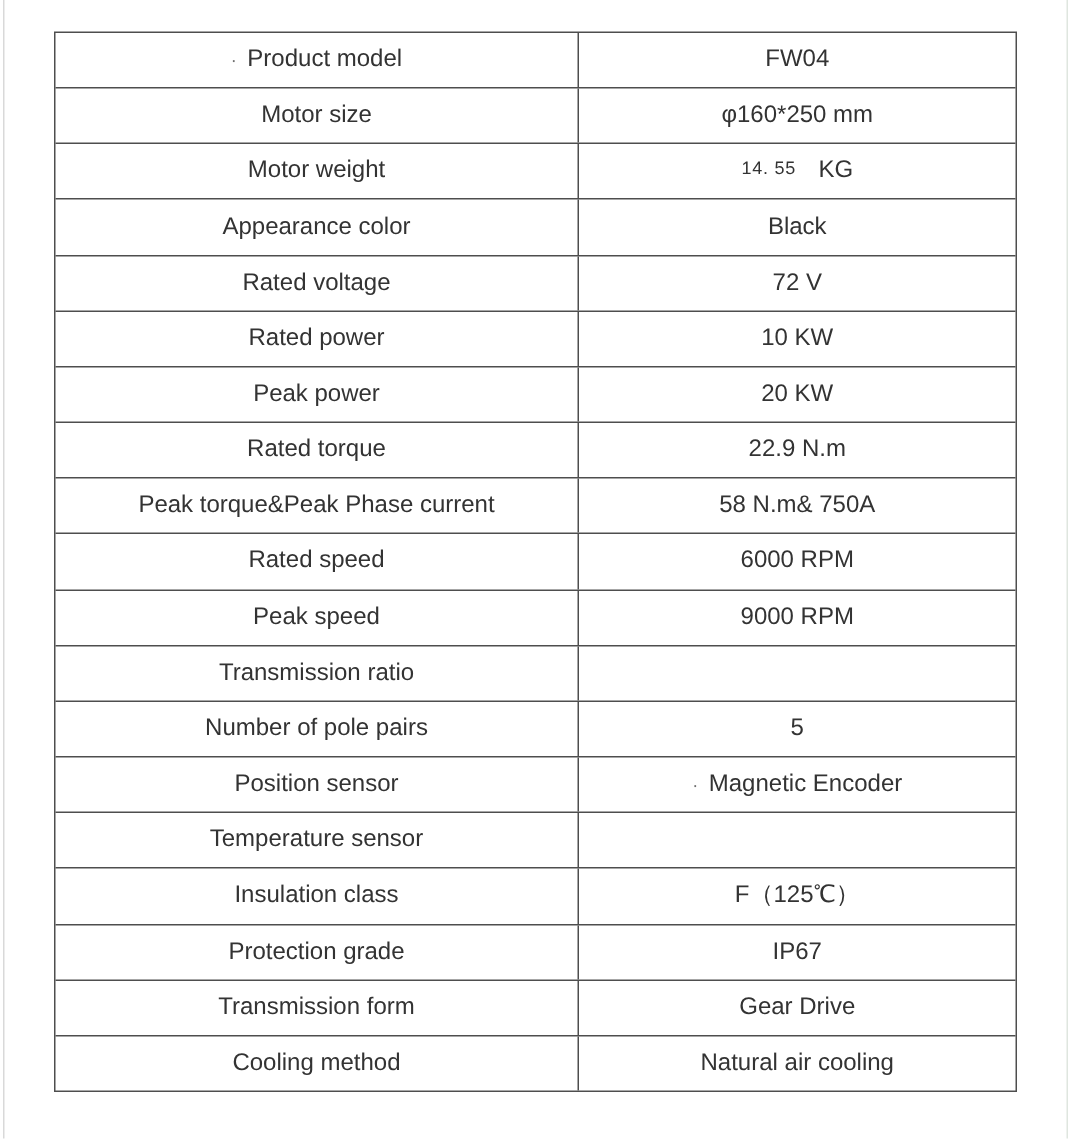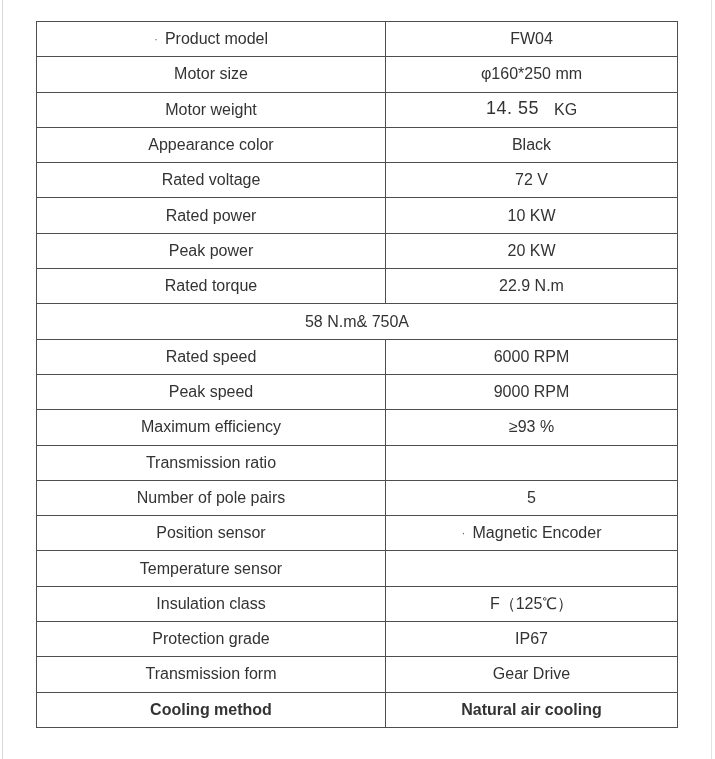--- a/index.html
+++ b/index.html
@@ -31,42 +31,42 @@
     display: flex;
     flex-direction: column;
     color: #333333;
   }
   .row {
     flex: 1;
     display: flex;
     border-bottom: 1.6px solid #4e4e4e;
     min-height: 0;
   }
-  .row:last-child { border-bottom: none; font-weight: bold; }
+  .row:last-child { border-bottom: none; }
   .cell {
     display: flex;
     align-items: center;
     justify-content: center;
     box-sizing: border-box;
     font-size: 16px;
     white-space: pre;
     line-height: 1;
   }
   .cell.label {
     width: 349px;
     border-right: 1.6px solid #4e4e4e;
   }
   .cell.value { flex: 1; }
   .prefix {
     color: #6e6e6e;
     font-size: 12px;
     margin-right: 7px;
   }
   .num-small {
-    font-size: 18px;
+    font-size: 12px;
     letter-spacing: 0.5px;
     margin-right: 15px;
     transform: translateY(-2px);
   }
 </style>
 </head>
 <body>
 
 <div class="edge-line left"></div>
 <div class="edge-line right"></div>
@@ -112,37 +112,34 @@
     <div class="cell label">Peak power</div>
     <div class="cell value">20 KW</div>
   </div>
 
   <div class="row">
     <div class="cell label">Rated torque</div>
     <div class="cell value">22.9 N.m</div>
   </div>
 
   <div class="row">
+    <div class="cell label">Peak torque&amp;Peak Phase current</div>
     <div class="cell value">58 N.m&amp; 750A</div>
   </div>
 
   <div class="row">
     <div class="cell label">Rated speed</div>
     <div class="cell value">6000 RPM</div>
   </div>
 
   <div class="row">
     <div class="cell label">Peak speed</div>
     <div class="cell value">9000 RPM</div>
   </div>
 
-  <div class="row">
-    <div class="cell label">Maximum efficiency</div>
-    <div class="cell value">≥93 %</div>
-  </div>
 
   <div class="row">
     <div class="cell label">Transmission ratio</div>
   </div>
 
   <div class="row">
     <div class="cell label">Number of pole pairs</div>
     <div class="cell value">5</div>
   </div>
 

